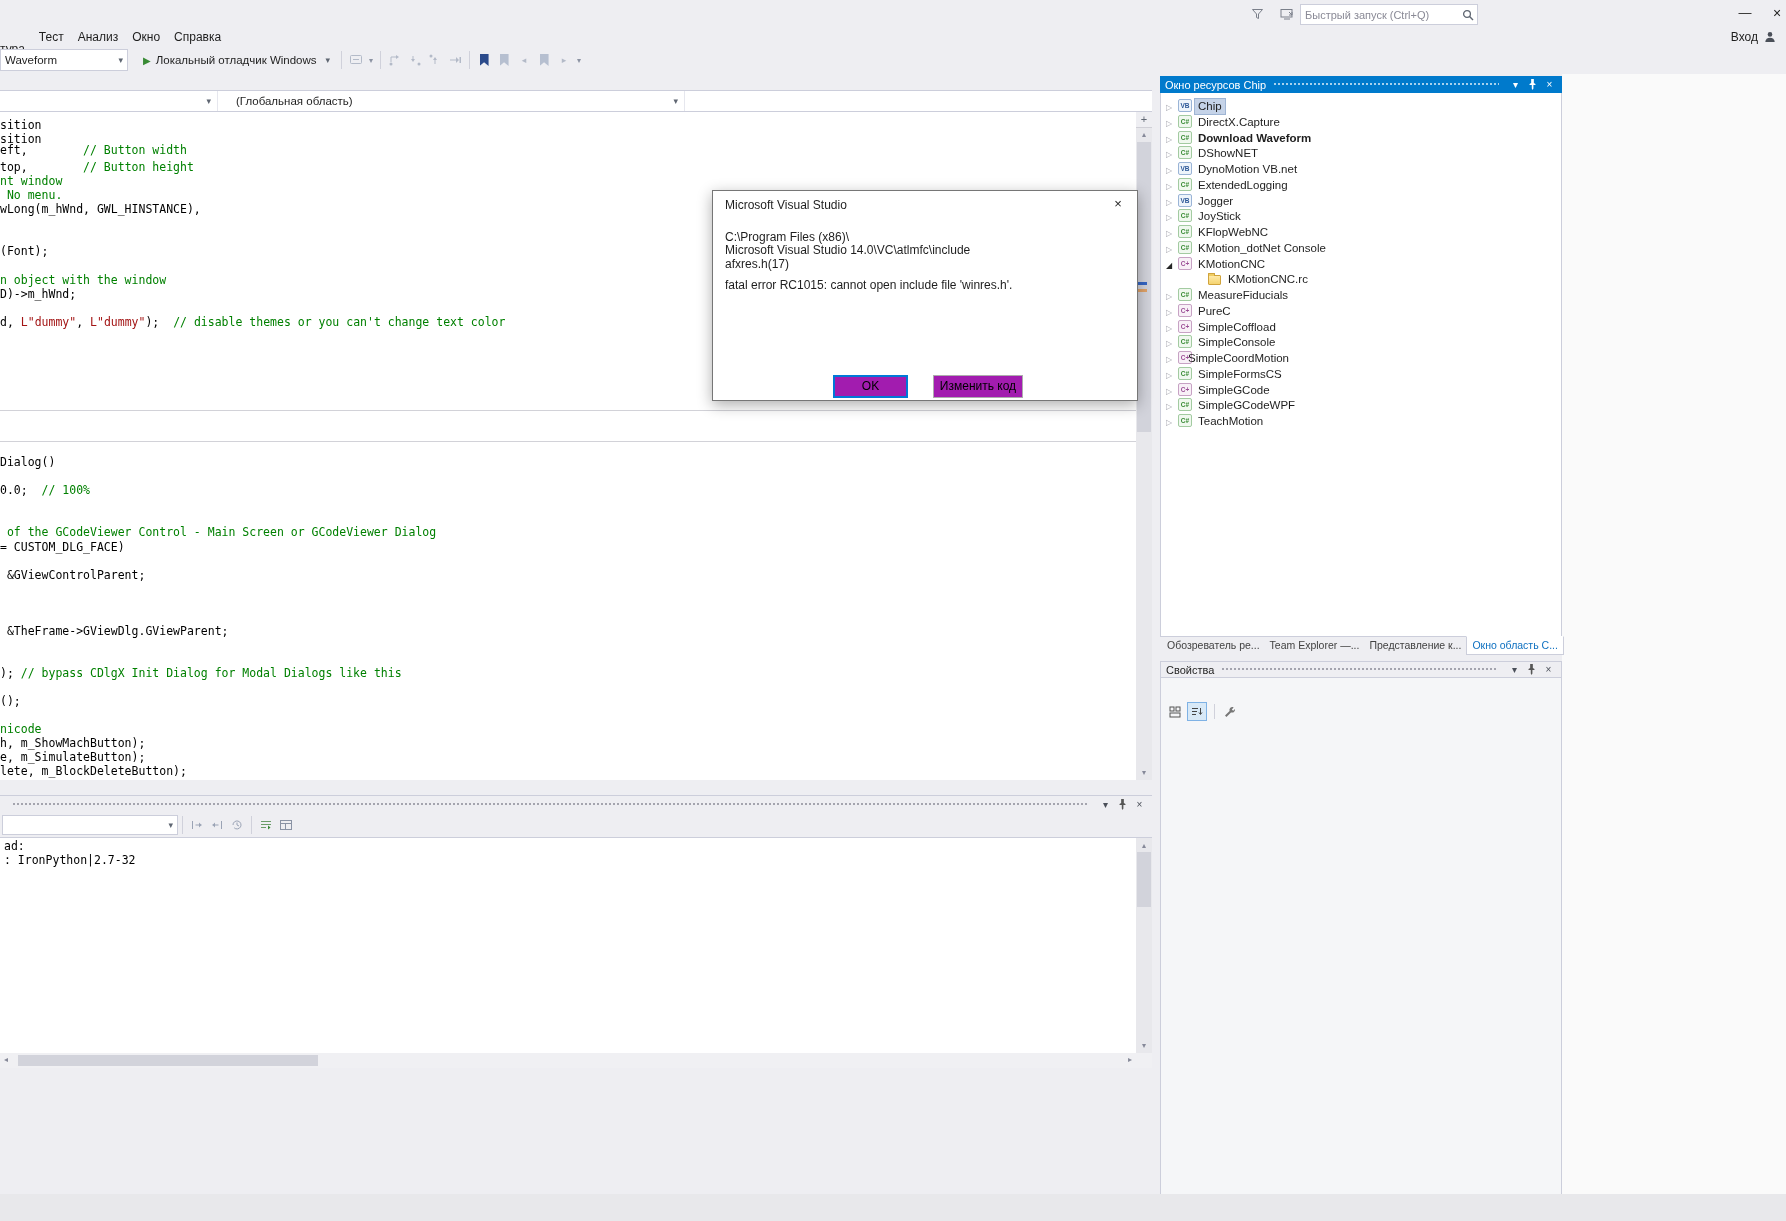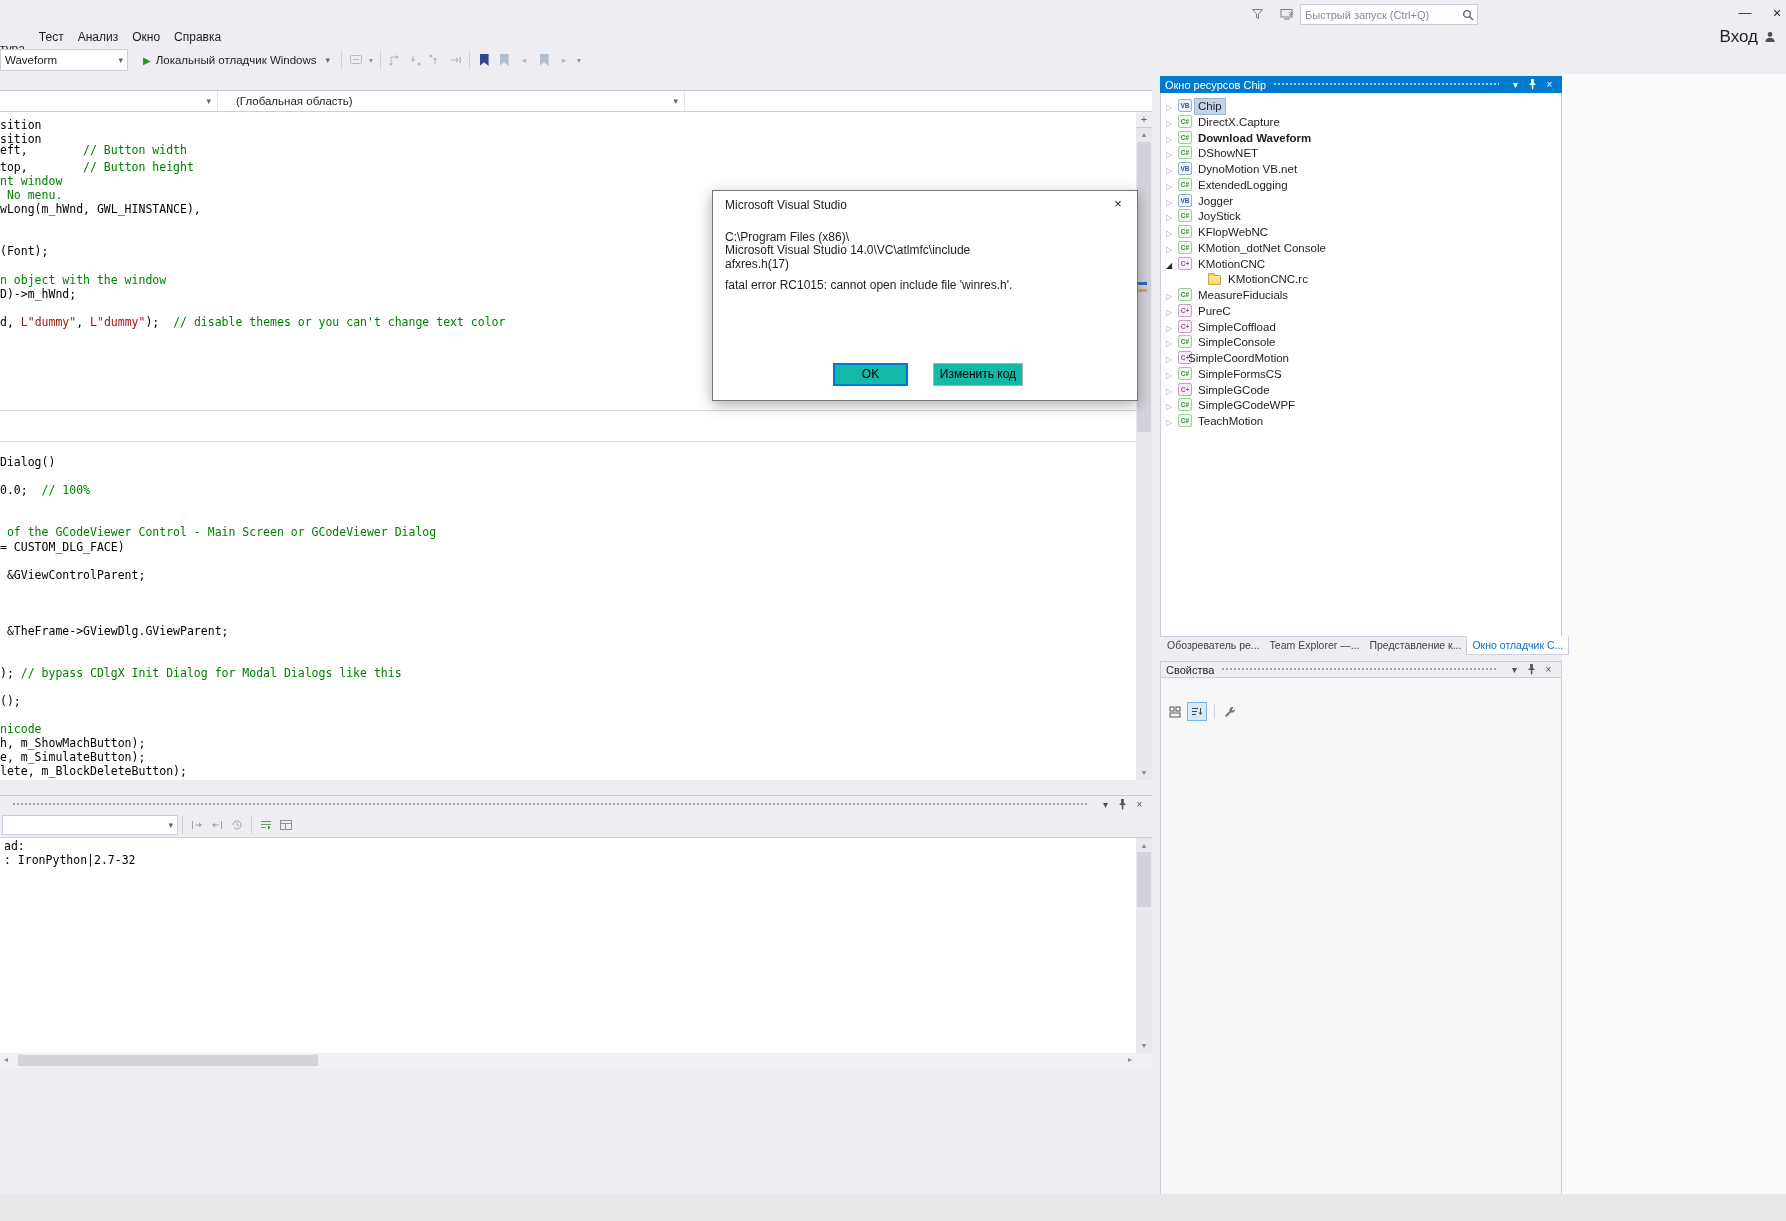--- a/index.html
+++ b/index.html
@@ -14,21 +14,21 @@
   .quick-search input { flex:1; border:none; outline:none; font-family:"Liberation Sans",sans-serif; font-size:11px; color:#1e1e1e; padding:0 4px; background:transparent; }
   .quick-search input::placeholder { color:#8a8a96; }
   .search-glyph { width:18px; height:100%; display:flex; align-items:center; justify-content:center; }
   .win-btn { position:absolute; top:0; width:30px; height:26px; text-align:center; line-height:26px; font-size:13px; color:#1e1e1e; cursor:default; }
 
   
   .menubar { position:absolute; left:0; top:28px; width:1786px; height:18px; font-size:12px; color:#1e1e1e; }
   .menu-items { display:flex; height:100%; align-items:center; }
   .menu-item { padding:1px 7px; white-space:nowrap; }
   .menu-item:first-child { padding-left:0;margin-top:24px; }
-  .signin { position:absolute; right:10px; top:0; height:100%; display:flex; align-items:center; gap:6px; font-size:17px; }
+  .signin { position:absolute; right:10px; top:0; height:100%; display:flex; align-items:center; gap:6px; font-size:12px; }
 
   
   .toolbar { position:absolute; left:0; top:46px; width:1786px; height:28px; display:flex; align-items:center; }
   .combo { background:#fff; border:1px solid #cccedb; display:flex; align-items:center; font-size:11.5px; color:#1e1e1e; padding:0 4px; height:22px; }
   .config-combo { width:128px; }
   .combo-arrow { margin-left:auto; color:#5f6672; font-size:9px; padding-left:4px; }
   .run-button { display:flex; align-items:center; gap:5px; padding:0 7px; height:22px; font-size:11.5px; color:#1e1e1e; margin-left:8px; }
   .play-glyph { color:#388a34; font-size:10px; }
   .tb-sep { width:1px; height:18px; background:#d0d1db; margin:0 4px; }
   .mini-icon { width:16px; height:16px; display:flex; align-items:center; justify-content:center; margin:0 2px; }
@@ -59,21 +59,21 @@
   .sb-mark { position:absolute; left:2px; width:9px; height:3px; }
 
   
   .dialog { position:absolute; left:712px; top:190px; width:426px; height:211px; background:#fff; border:1px solid #767676; box-shadow:0 4px 14px rgba(0,0,0,.32); z-index:90; }
   .dlg-titlebar { position:relative; height:28px; display:flex; align-items:center; }
   .dlg-title { font-size:12px; color:#1e1e1e; padding-left:12px; }
   .dlg-close { position:absolute; right:0; top:0; width:38px; height:26px; text-align:center; line-height:26px; font-size:13px; color:#1e1e1e; }
   .dlg-message { position:absolute; left:12px; top:40px; }
   .dlg-line { font-size:12px; line-height:13.4px; color:#1e1e1e; white-space:pre; }
   .dlg-error { position:absolute; left:12px; top:87px; font-size:12px; color:#1e1e1e; }
-  .dlg-btn { position:absolute; top:172px; height:23px; background:#14b8a6; border:1px solid #adadad; font-size:12px; color:#000; text-align:center; line-height:21px; }
+  .dlg-btn { position:absolute; top:184px; height:23px; background:#a21caf; border:1px solid #adadad; font-size:12px; color:#000; text-align:center; line-height:21px; }
   .dlg-ok { left:120px; width:75px; border:2px solid #0078d7; line-height:19px; }
   .dlg-edit { left:220px; width:90px; }
 
   
   .res-header { position:absolute; left:1160px; top:76px; width:402px; height:17px; background:#007acc; color:#fff; display:flex; align-items:center; font-size:11px; padding:0 5px; }
   .grip { flex:1; height:5px; margin:0 7px; background-image:radial-gradient(rgba(255,255,255,.65) .8px, transparent .9px); background-size:4px 4px; }
   .grip-dark { background-image:radial-gradient(#a4a4ae .8px, transparent .9px); background-size:4px 4px; }
   .hdr-ic { width:15px; height:15px; display:flex; align-items:center; justify-content:center; font-size:10px; margin-left:2px; }
   .res-body { position:absolute; left:1160px; top:93px; width:402px; height:544px; background:#fff; border:1px solid #cccedb; border-top:none; }
   .tree { position:relative; width:100%; height:100%; overflow:hidden; }
@@ -419,21 +419,21 @@
           <span class="expander collapsed" style="left: 5px;">▷</span>
           <span class="proj-icon icon-cs" style="left: 17px;">C#</span>
           <span class="tree-label" style="left: 34px;">TeachMotion</span>
         </div>
       </div>
   </div>
   <div class="tool-tabs">
       <div class="tool-tab">Обозреватель ре...</div>
       <div class="tool-tab">Team Explorer —...</div>
       <div class="tool-tab">Представление к...</div>
-      <div class="tool-tab active">Окно отладчик C...</div>
+      <div class="tool-tab active">Окно область C...</div>
     </div>
 
   <div class="props-header">
     <span>Свойства</span>
     <span class="grip grip-dark"></span>
     <span class="hdr-ic" style="color:#4a4f59;">▾</span>
     <span class="hdr-ic">
       <svg width="9" height="11" viewBox="0 0 10 12">
           <path d="M3.5 0h3v4.2l1.8 1.3v1H6v4l-.9 1.5-.9-1.5v-4H1.7v-1l1.8-1.3z" fill="#565656"></path>
         </svg>

